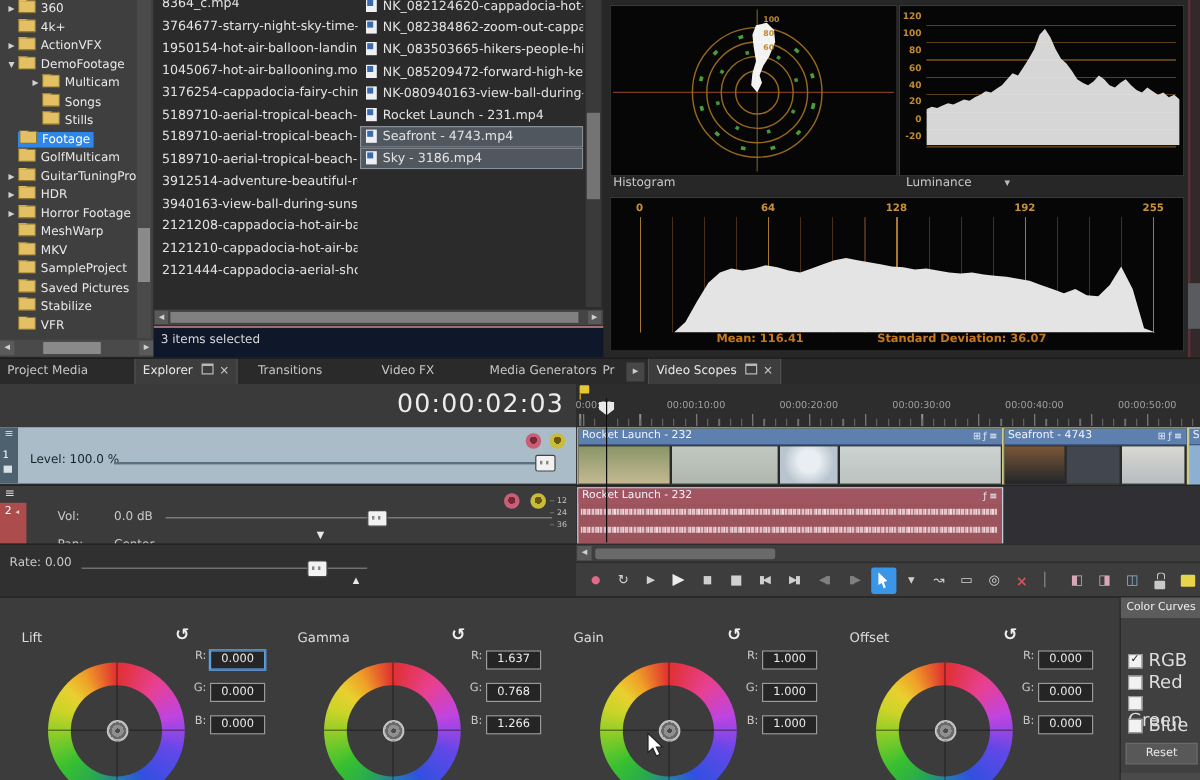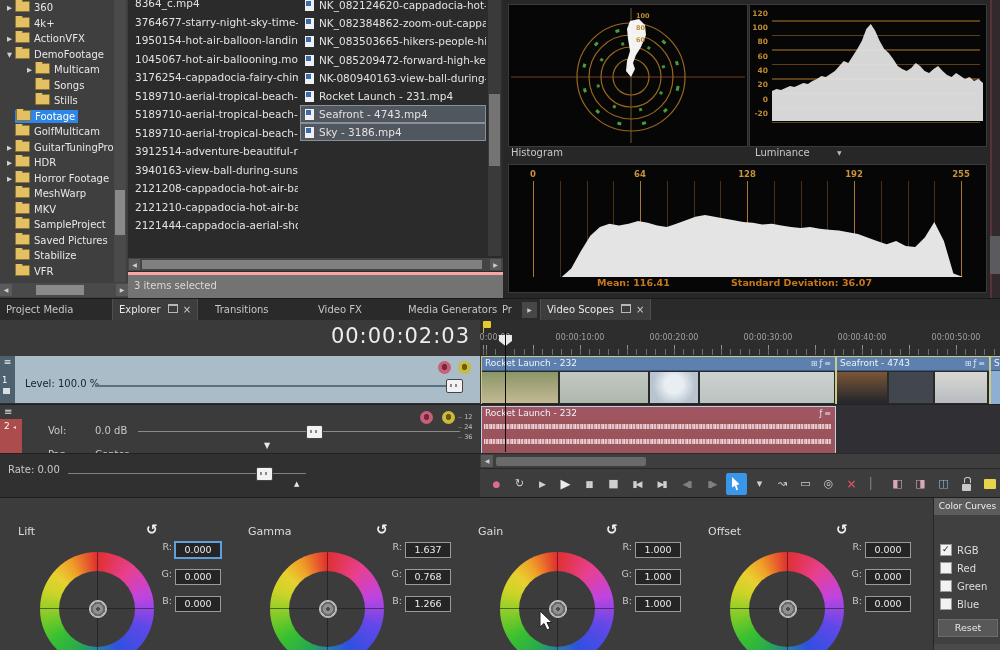--- a/index.html
+++ b/index.html
@@ -17,21 +17,21 @@
   .sb-v{background:#4a4a4a}
   .sb-thumb{background:#8a8a8a}
   .sb-arrow{background:#5a5a5a;color:#cfcfcf;text-align:center;font-size:6px;line-height:12px}
   
   #file-panel{left:128px;top:0;width:375px;height:298px;background:#2b2b2b;overflow:hidden;border-right:1px solid #1f1f1f}
   .f1-row{height:18.5px;line-height:18.5px;padding-left:5px;font-size:10.5px;color:#e2e2e2;white-space:nowrap;overflow:hidden}
   .f2-row{height:18px;line-height:18px;padding-left:3px;font-size:10.5px;color:#e2e2e2;white-space:nowrap;overflow:hidden;margin-bottom:0.2px}
   .f2-row.sel{background:#51575e;box-shadow:inset 0 0 0 1px #8a9098}
   .fic{display:inline-block;width:9px;height:11px;background:#eef0f4;margin:0 5px 0 2px;vertical-align:-2px;position:relative}
   .fic::after{content:"";position:absolute;left:1px;top:1px;width:5px;height:5px;background:#3a6ab0}
-  #file-status{left:0;top:272px;width:375px;height:26px;background:#737373;border-top:3px solid #fca5a5;line-height:22px;padding-left:6px;font-size:10px;color:#d8d8d8}
+  #file-status{left:0;top:272px;width:375px;height:26px;background:#0f172a;border-top:1px solid #fca5a5;line-height:22px;padding-left:6px;font-size:10px;color:#d8d8d8}
   
   #scopes-panel{left:503px;top:0;width:487px;height:298px;background:#272727}
   .scope-box{background:#060606;border:1px solid #3a3a3a}
   #vectorscope{left:5px;top:4px;width:238px;height:141px}
   #waveform{left:246px;top:4px;width:236px;height:141px}
   #histogram{left:5px;top:164px;width:477px;height:127px}
   .scope-label{font-size:10px;color:#c8c8c8}
   .wf-tick{position:absolute;width:18px;text-align:right;font-size:7.5px;color:#c08a30;font-weight:bold}
   .wf-tick:nth-child(1){top:4px}.wf-tick:nth-child(2){top:18px}.wf-tick:nth-child(3){top:32px}
   .wf-tick:nth-child(4){top:47px}.wf-tick:nth-child(5){top:61px}.wf-tick:nth-child(6){top:75px}
@@ -138,21 +138,21 @@
   .frow:nth-of-type(1){top:24px}
   .flabel{display:inline-block;width:14px;text-align:right;font-size:9.5px;color:#c8c8c8;vertical-align:3px}
   .fbox{display:inline-block;width:44px;height:14px;margin-left:3px;background:#252525;border:1px solid #9a9a9a;color:#ececec;font-size:9.5px;line-height:14px;text-align:center}
   .fbox.focus{border-color:#5f9fe0;box-shadow:0 0 0 1px #5f9fe0}
   #curves{position:absolute;left:933px;top:0;width:67px;height:153px;background:#404040;border-left:1px solid #262626}
   #curves-head{height:17px;background:#5c5c5c;color:#f0f0f0;font-size:9px;text-align:center;line-height:17px}
   #curve-channels{position:absolute;left:6px;top:46px}
   .chan-row{height:18px;line-height:12px}
   .cbox{display:inline-block;width:10px;height:10px;background:#f2f2f2;border:1px solid #999;vertical-align:-2px;margin-right:5px;position:relative}
   .chan-row.checked .cbox::after{content:"✓";position:absolute;left:1px;top:-2px;font-size:9px;color:#111;font-weight:bold}
-  .chan-label{font-size:10px;color:#dedede}
+  .chan-label{font-size:15px;color:#dedede}
   #curves-reset{position:absolute;left:4px;top:121px;width:58px;height:16px;background:#585858;border:1px solid #6a6a6a;color:#e8e8e8;font-size:9.5px;text-align:center;line-height:15px}
   #curves-more{position:absolute;left:0;top:146px;width:67px;height:7px;background:#4a4a4a;overflow:hidden;font-size:8px;color:#bbb;padding-left:6px}
 </style>
 </head>
 <body>
 
 <div id="root">
 
   <div class="abs" id="tree-panel">
     <div>

